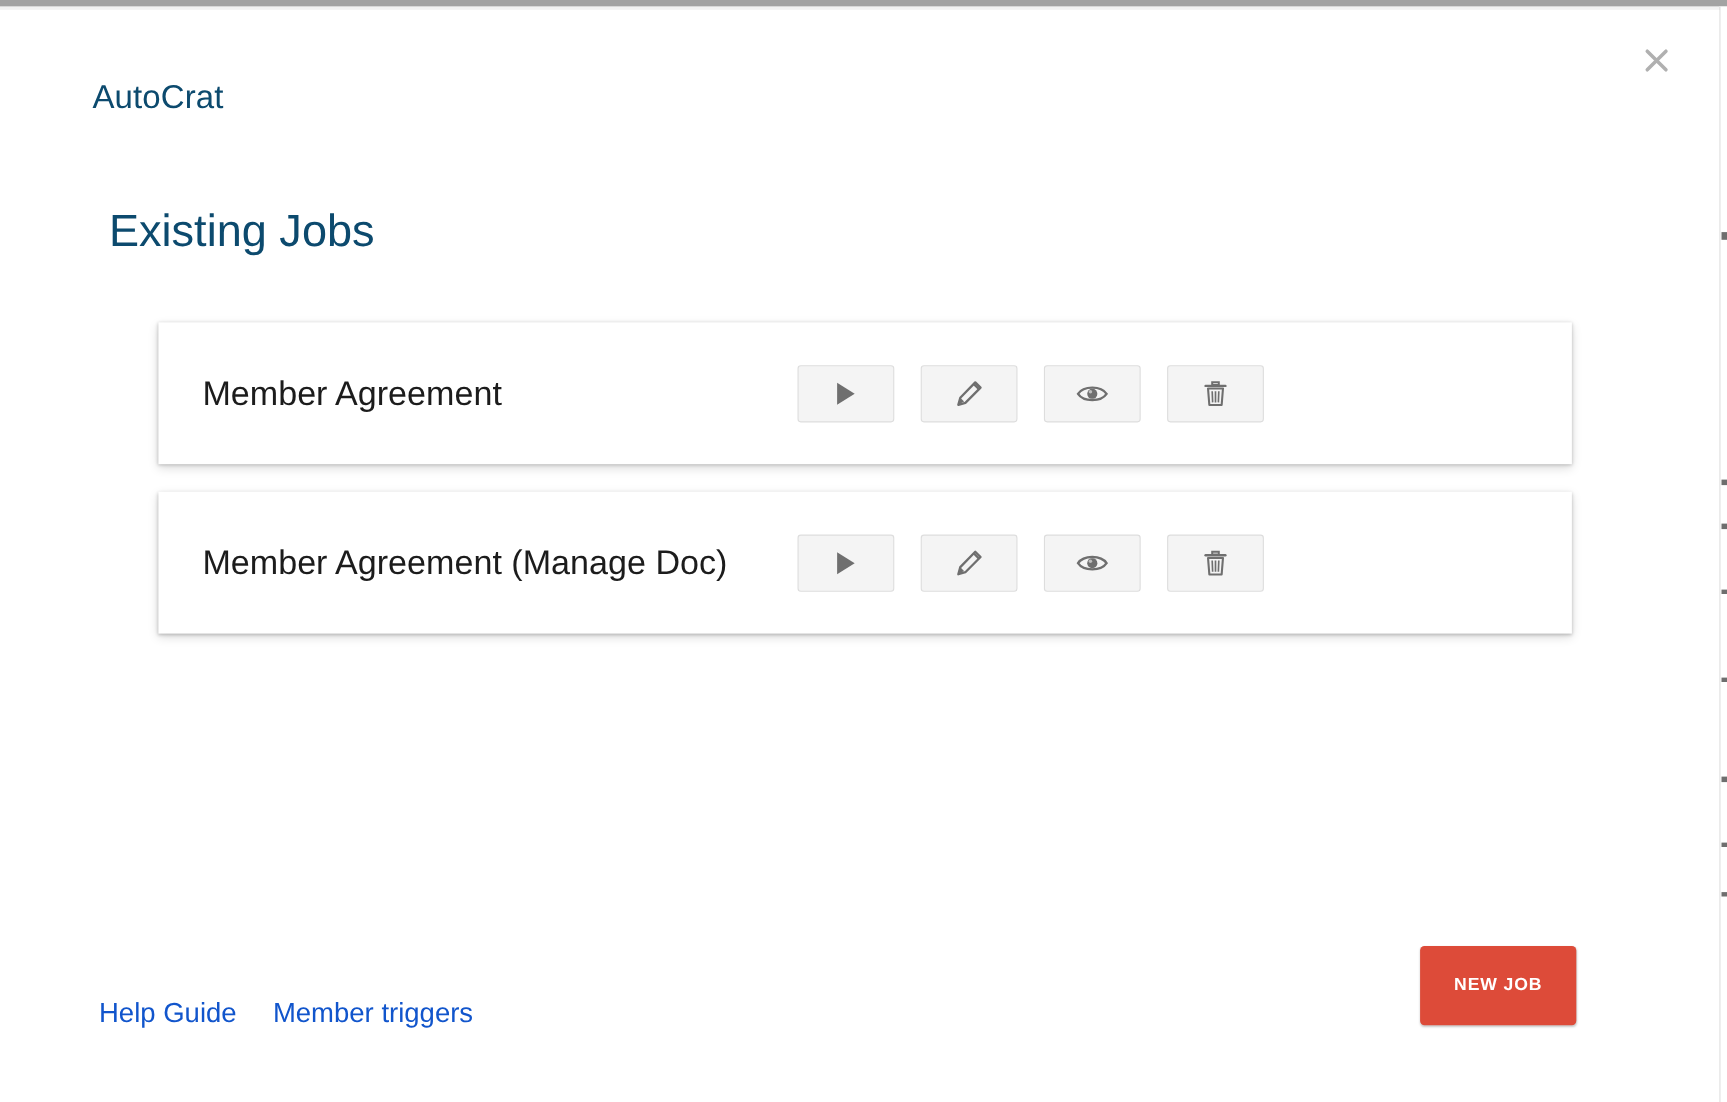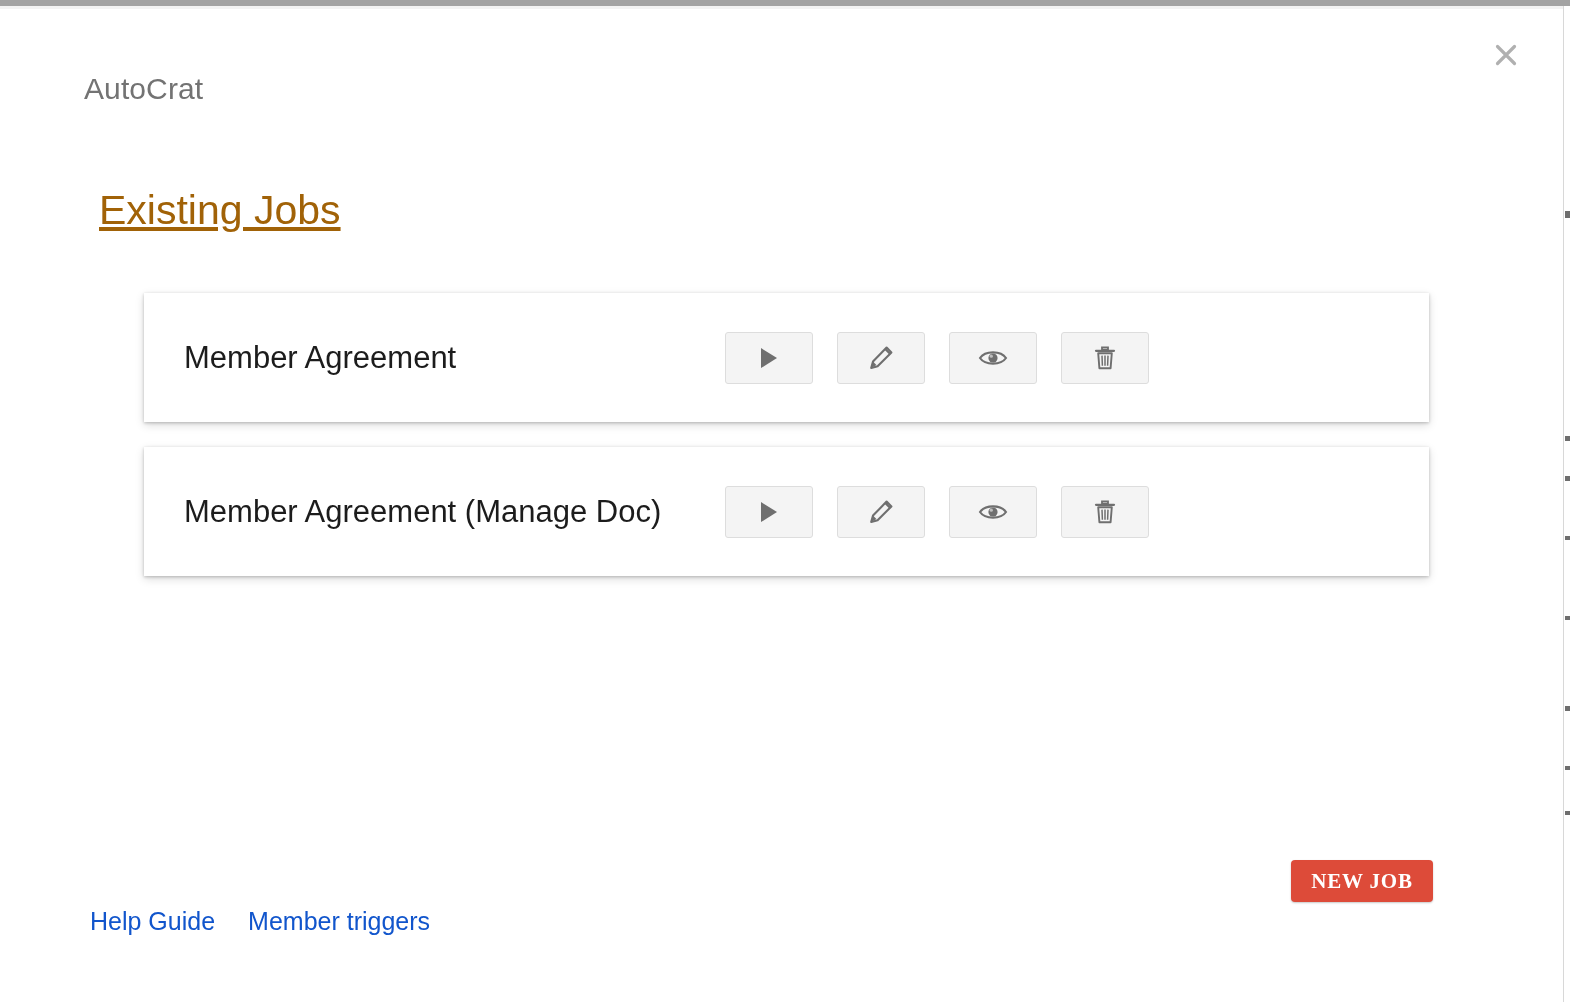--- a/index.html
+++ b/index.html
@@ -73,34 +73,33 @@
     cursor: pointer;
     color: #b0b0b0;
   }
   .close-button svg { display: block; }
 
   .app-title {
     position: absolute;
     top: 62px;
     left: 84px;
     font-size: 30px;
-    color: #737373;
+    color: #0c4a6e;
     letter-spacing: 0.1px;
     line-height: 1.2;
   }
 
   .page-heading {
     position: absolute;
     top: 178px;
     left: 99px;
     font-size: 41px;
-    color: #a16207;
+    color: #0c4a6e;
     font-weight: 400;
     line-height: 1.15;
-    text-decoration: underline;
   }
 
   .jobs-list {
     position: absolute;
     top: 284px;
     left: 116px;
     width: 1487px;
     margin-left: 28px;
   }
 
@@ -163,27 +162,27 @@
     text-decoration: none;
     cursor: pointer;
     white-space: nowrap;
   }
 
   .new-job-button {
     position: absolute;
     left: 1291px;
     top: 851px;
     width: 142px;
-    height: 42px;
+    height: 72px;
     background: #dd4b39;
     border: none;
     border-radius: 4px;
     color: #ffffff;
-    font-family: Liberation Serif, serif;
-    font-size: 21px;
+    font-family: Liberation Sans, sans-serif;
+    font-size: 16px;
     font-weight: bold;
     letter-spacing: 0.8px;
     cursor: pointer;
     box-shadow: 0 1px 2px rgba(0,0,0,0.22);
   }
 </style>
 </head>
 <body>
 
 <div class="top-chrome-bar"></div>

